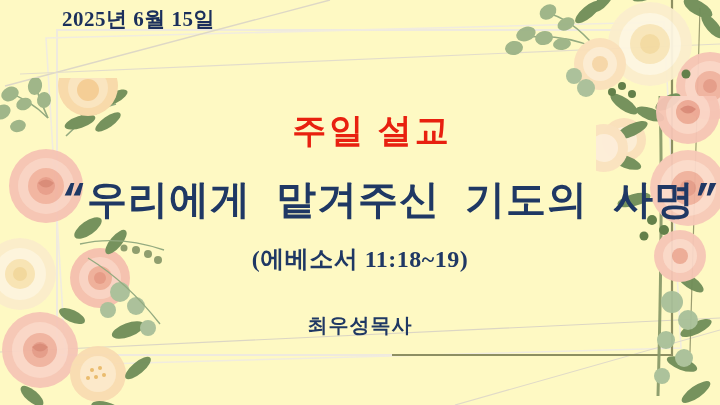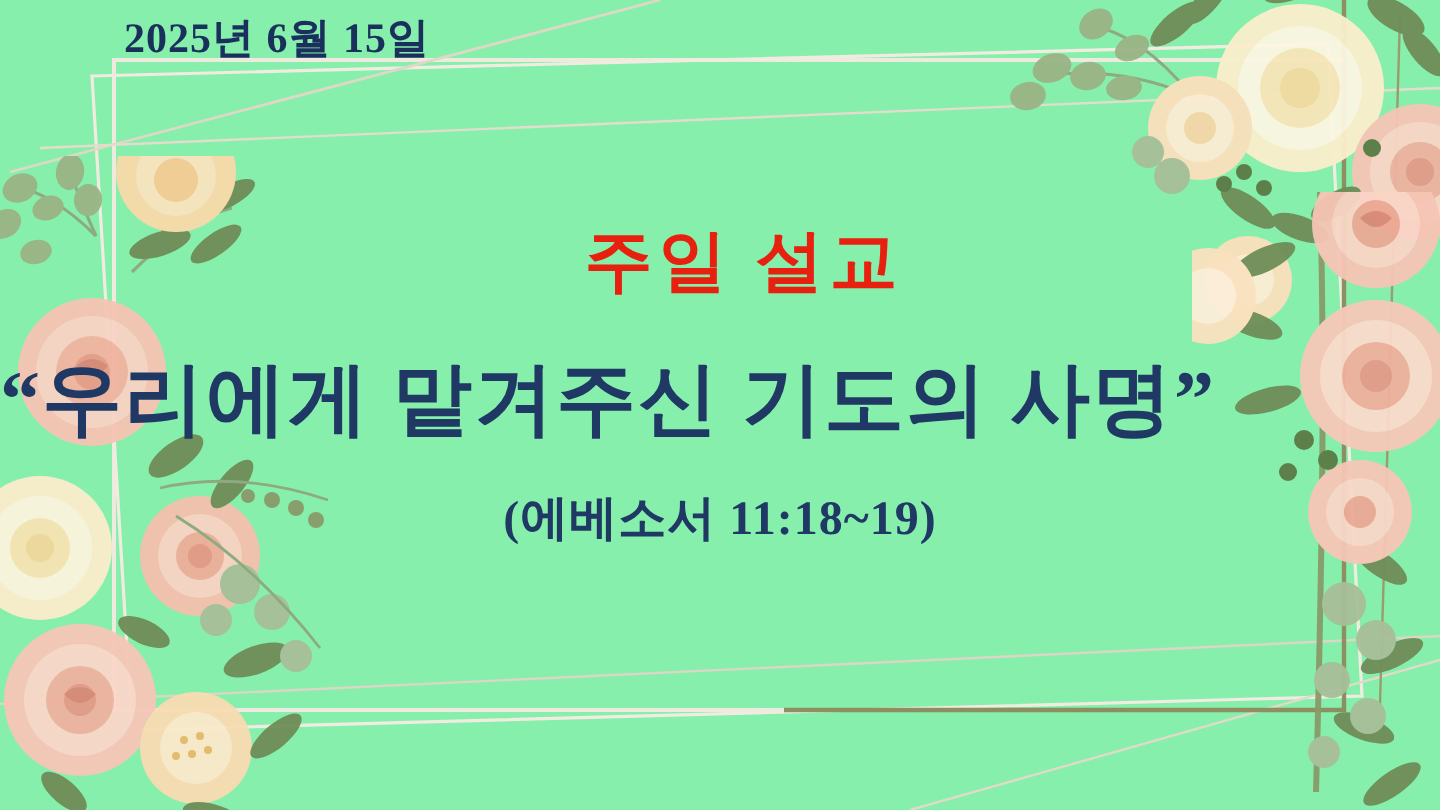--- a/index.html
+++ b/index.html
@@ -4,21 +4,21 @@
 <style>
   html, body {
     margin: 0;
     padding: 0;
     background: #ffffff;
   }
   #slide {
     position: relative;
     width: 720px;
     height: 405px;
-    background: #86efac;
+    background: #fef9c3;
     overflow: hidden;
     font-family: "Liberation Serif", "DejaVu Serif", serif;
   }
   .frame-svg {
     position: absolute;
     left: 0;
     top: 0;
     width: 720px;
     height: 405px;
     pointer-events: none;
@@ -47,25 +47,26 @@
     text-align: center;
     font-size: 34px;
     font-weight: 700;
     color: #e8200f;
     letter-spacing: 3px;
     margin-left: 12px;
   }
   #sermon-title {
     left: 0; right: 0;
     top: 172px;
-    text-align: left;
+    text-align: right;
     font-size: 40px;
     font-weight: 700;
     color: #1f3864;
     letter-spacing: 1px;
+    font-family: Liberation Mono, monospace;
   }
   #scripture-ref {
     left: 0; right: 0;
     top: 243px;
     text-align: center;
     font-size: 24px;
     font-weight: 700;
     color: #1f3864;
     letter-spacing: 0.5px;
   }
@@ -330,15 +331,16 @@
   </svg>
 
   <div class="txt" id="date-text">2025년 6월 15일</div>
 
   <div class="txt center-block" id="sermon-kind">주일 설교</div>
 
   <div class="txt center-block" id="sermon-title">“우리에게 맡겨주신 기도의 사명”</div>
 
   <div class="txt center-block" id="scripture-ref">(에베소서 11:18~19)</div>
 
+  <div class="txt center-block" id="preacher-name">최우성목사</div>
 
 
 </div>
 
 </body></html>

